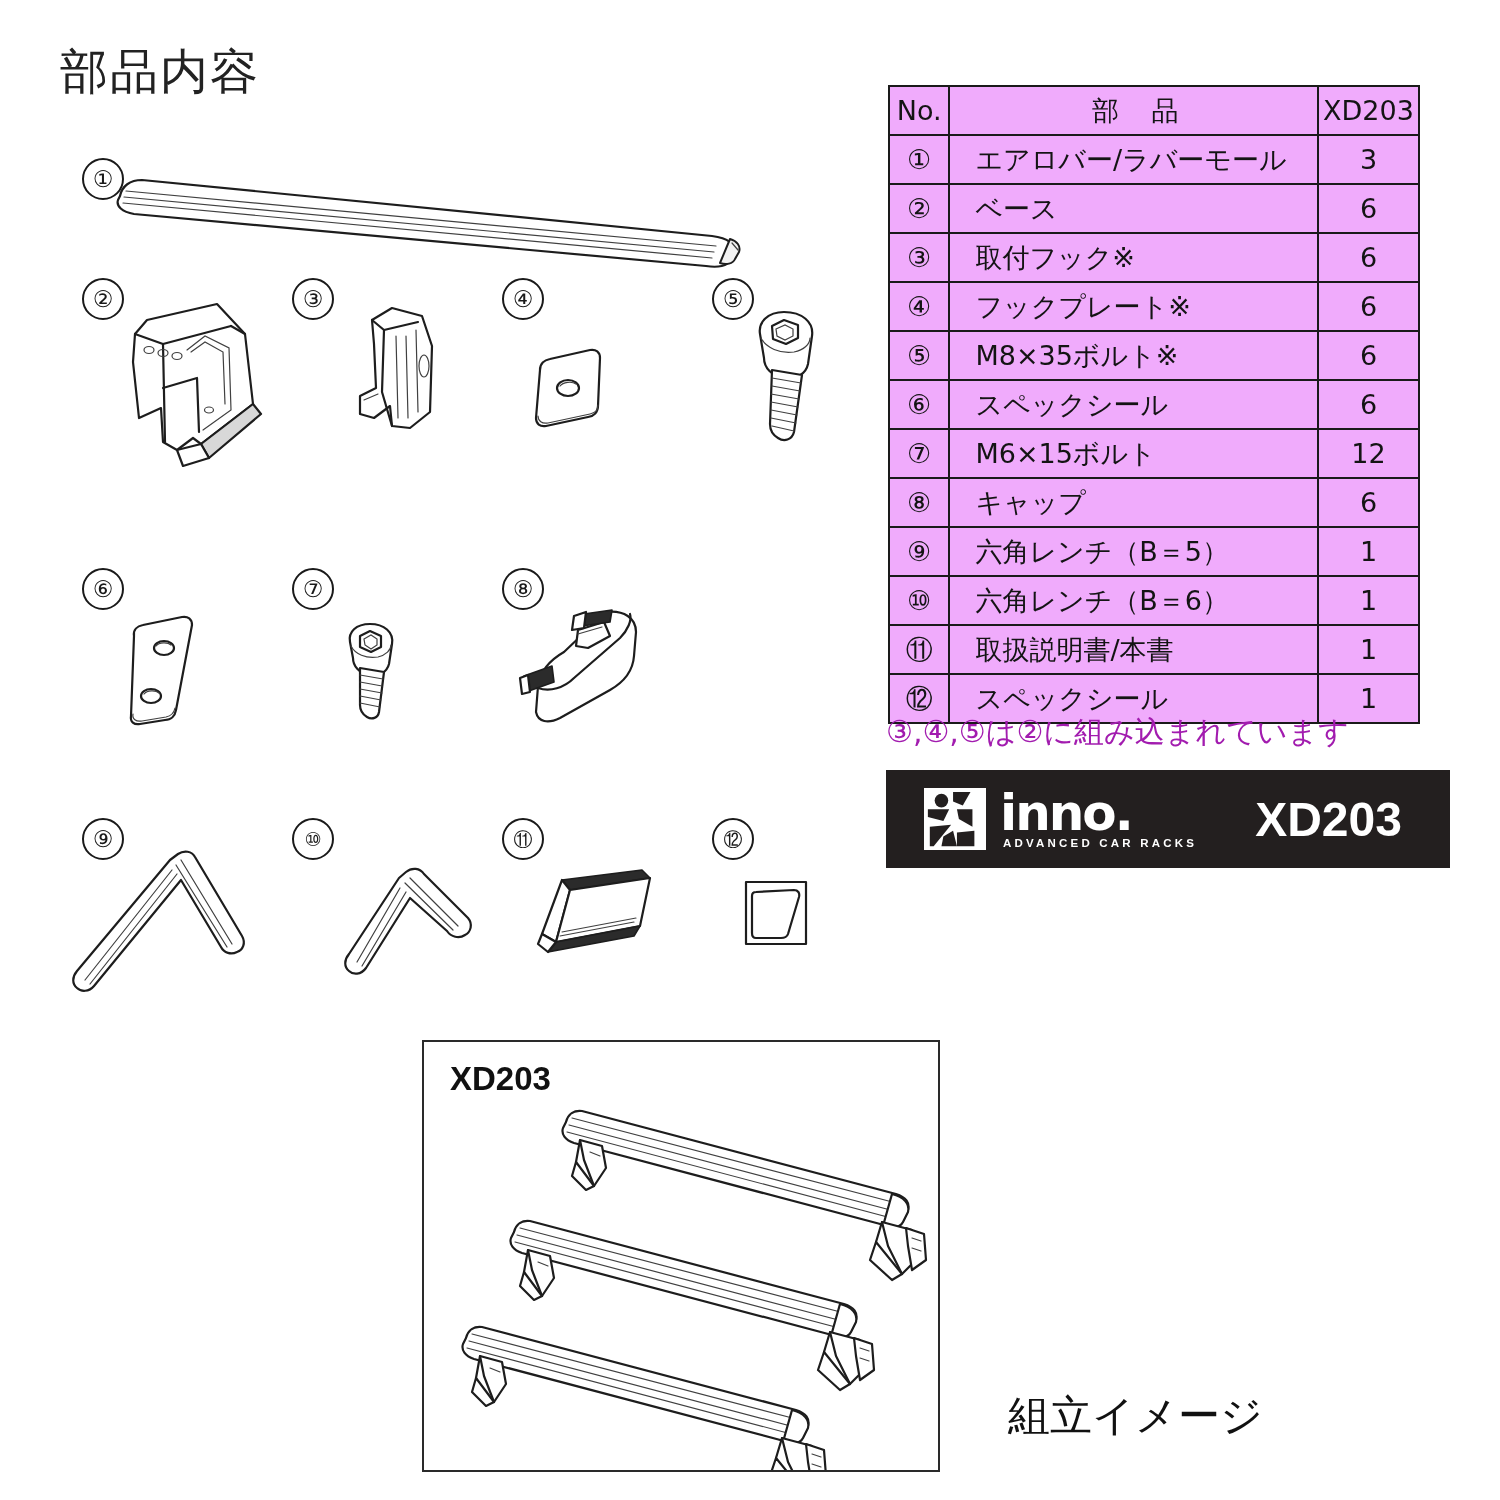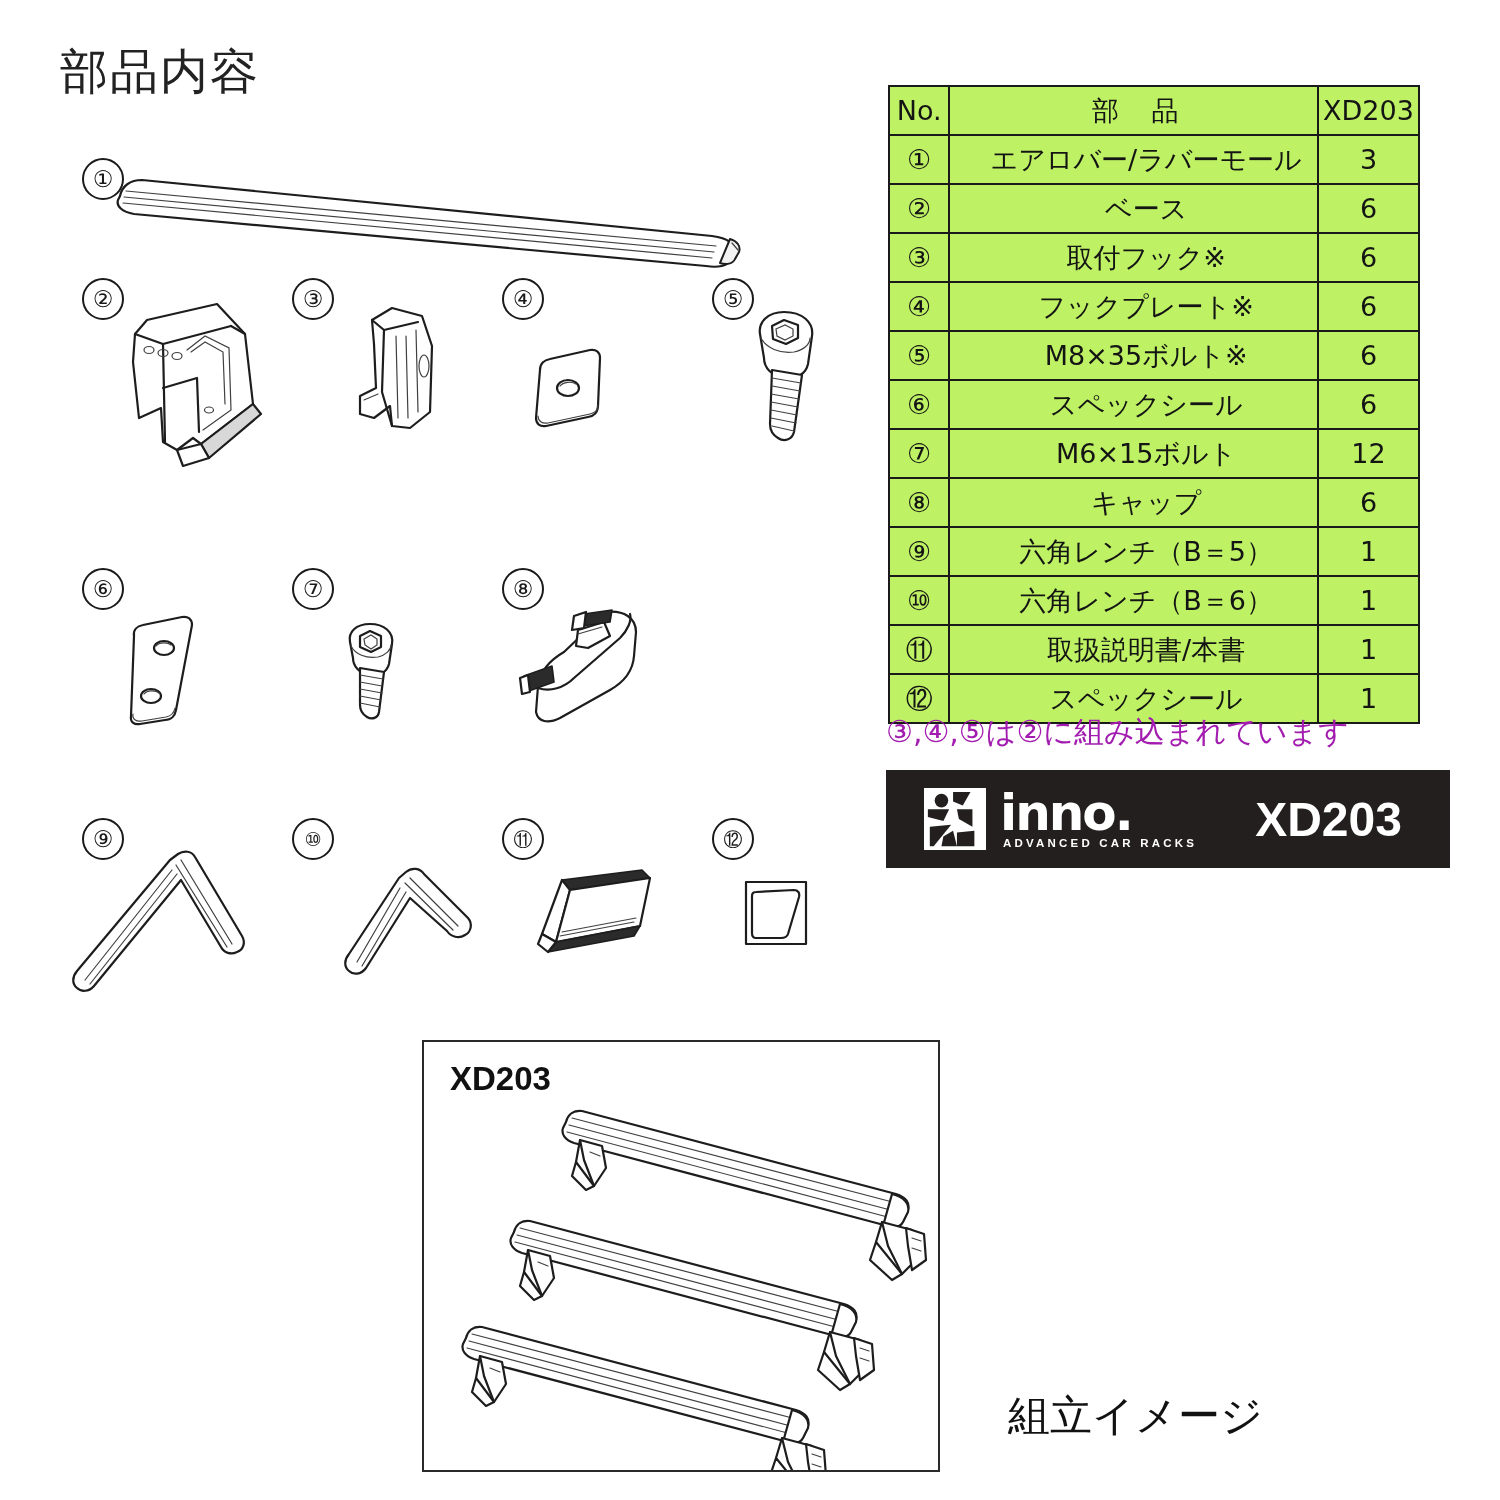--- a/index.html
+++ b/index.html
@@ -36,33 +36,33 @@
   }
   .part-num.two-digit{font-size:19px;}
   .part-art{position:absolute;}
   .part-art svg{display:block;overflow:visible;}
 
   
   #parts-table{
     left:888px; top:85px;
     width:532px;
     border-collapse:collapse;
-    background:#bef264;
+    background:#f0abfc;
   }
   #parts-table td,#parts-table th{
     border:2.2px solid #1a1a1a;
     padding:0;
     height:47px;
     font-size:27px;
     font-weight:400;
     color:#141414;
     font-family:"DejaVu Sans","Liberation Sans",sans-serif;
   }
   #parts-table .c-no{width:60px;text-align:center;}
-  #parts-table .c-name{width:370px;text-align:center;padding-left:25px;}
+  #parts-table .c-name{width:370px;text-align:left;padding-left:25px;}
   #parts-table .c-qty{width:100px;text-align:center;}
   #parts-table thead th{
     font-size:27px;font-weight:400;text-align:center;
   }
   #parts-table thead .c-name{letter-spacing:12px;text-align:center;padding-left:15px;}
 
   
   #table-note{
     left:886px; top:712px;
     font-size:30px;

